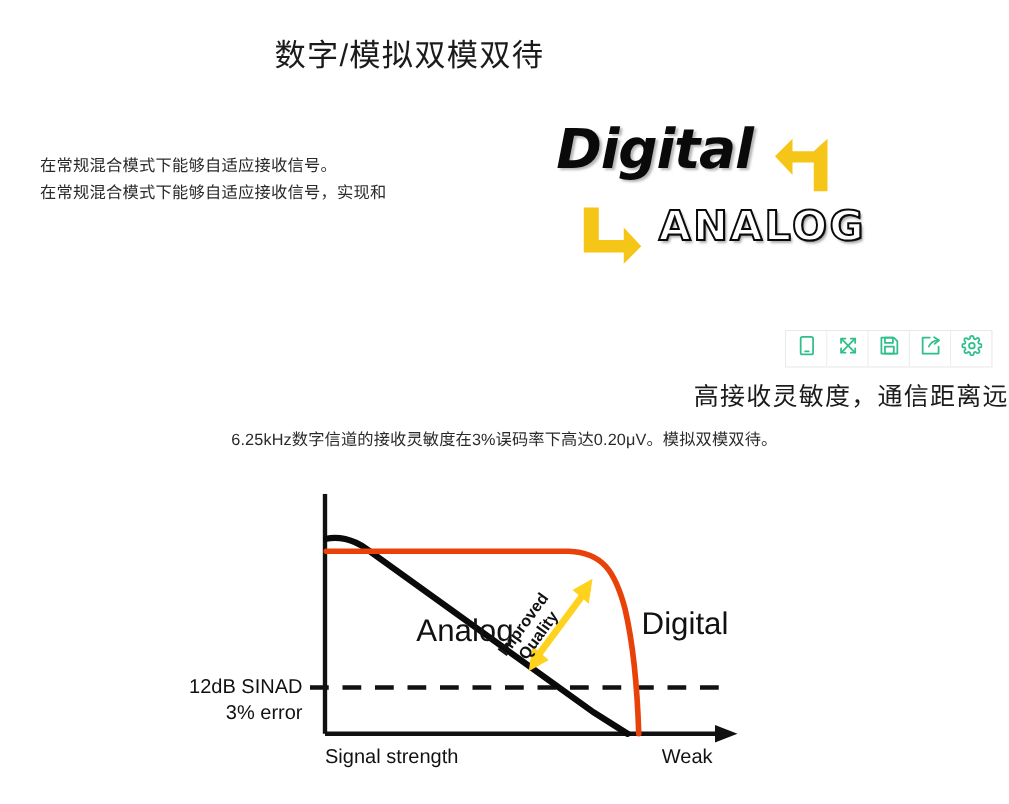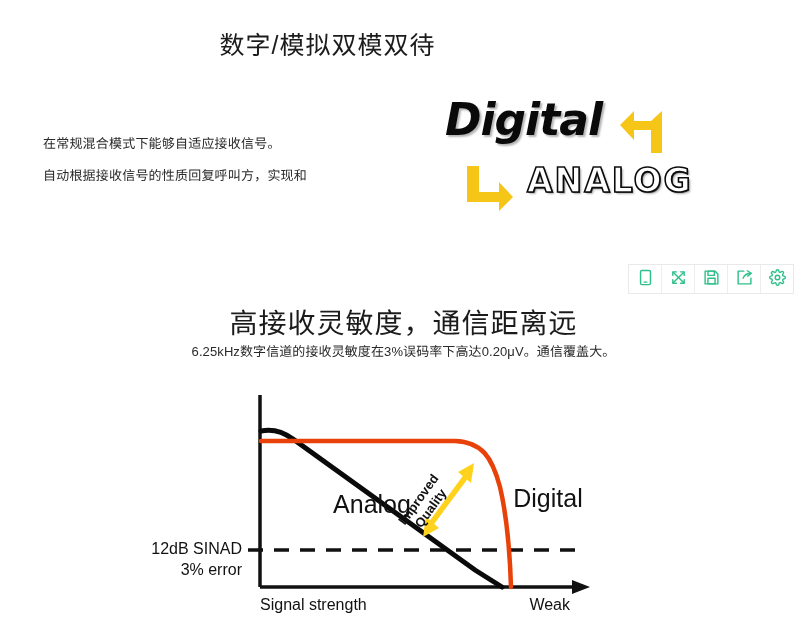--- a/index.html
+++ b/index.html
@@ -36,21 +36,21 @@
   .intro-copy {
     position: absolute;
     left: 32px;
     top: 122px;
     width: 310px;
     font-size: 13px;
     line-height: 21px;
     color: #2a2a2a;
     letter-spacing: 0.2px;
   }
-  .intro-copy p { margin: 11px; white-space: nowrap; }
+  .intro-copy p { margin: 0; white-space: nowrap; }
 
   
   .logo-art {
     position: absolute;
     left: 437px;
     top: 98px;
     width: 340px;
     height: 122px;
   }
   .word-digital {
@@ -109,22 +109,22 @@
     background: #fff;
   }
   .tool-btn:last-child { border-right: none; }
 
   
   .section-title {
     position: absolute;
     left: 0;
     top: 301px;
     width: 807px;
-    text-align: center;
-    font-size: 28px;
+    text-align: right;
+    font-size: 20px;
     font-weight: 400;
     letter-spacing: 1px;
     color: #1b1b1b;
   }
   .section-subtitle {
     position: absolute;
     left: 0;
     top: 341px;
     width: 807px;
     text-align: center;
@@ -143,21 +143,21 @@
   }
   .chart-svg { display: block; }
 </style>
 </head>
 <body>
 
 <div class="page-title">数字/模拟双模双待</div>
 
 <div class="intro-copy">
   <p>在常规混合模式下能够自适应接收信号。</p>
-  <p>自动根据接收信号的性质回复呼叫方，实现和</p>
+  <p>在常规混合模式下能够自适应接收信号，实现和</p>
 </div>
 
 <div class="logo-art">
   <div class="word-digital">Digital</div>
 
   <span class="arrow-up-left">
     <svg width="46" height="48" viewBox="0 0 46 48" aria-hidden="true">
       <path d="M44 2 L44 44 L33 44 L33 21 L16 21 L16 31 L2 16 L16 2 L16 12 L33 12 Z" fill="#F5C518"></path>
     </svg>
   </span>
@@ -220,21 +220,21 @@
       <svg width="17" height="17" viewBox="0 0 24 24" fill="none" stroke="#2FC08A" stroke-width="2" stroke-linecap="round" stroke-linejoin="round">
         <circle cx="12" cy="12" r="3.2"></circle>
         <path d="M19.4 15a1.6 1.6 0 0 0 .3 1.8l.1.1a2 2 0 1 1-2.8 2.8l-.1-.1a1.6 1.6 0 0 0-1.8-.3 1.6 1.6 0 0 0-1 1.5V21a2 2 0 1 1-4 0v-.1A1.6 1.6 0 0 0 9 19.4a1.6 1.6 0 0 0-1.8.3l-.1.1a2 2 0 1 1-2.8-2.8l.1-.1a1.6 1.6 0 0 0 .3-1.8 1.6 1.6 0 0 0-1.5-1H3a2 2 0 1 1 0-4h.1A1.6 1.6 0 0 0 4.6 9a1.6 1.6 0 0 0-.3-1.8l-.1-.1a2 2 0 1 1 2.8-2.8l.1.1a1.6 1.6 0 0 0 1.8.3H9a1.6 1.6 0 0 0 1-1.5V3a2 2 0 1 1 4 0v.1a1.6 1.6 0 0 0 1 1.5 1.6 1.6 0 0 0 1.8-.3l.1-.1a2 2 0 1 1 2.8 2.8l-.1.1a1.6 1.6 0 0 0-.3 1.8V9a1.6 1.6 0 0 0 1.5 1H21a2 2 0 1 1 0 4h-.1a1.6 1.6 0 0 0-1.5 1z"></path>
       </svg>
     </span>
   </div>
 </div>
 
 <div class="section-title">高接收灵敏度，通信距离远</div>
 
-<div class="section-subtitle">6.25kHz数字信道的接收灵敏度在3%误码率下高达0.20μV。通信覆盖大。</div>
+<div class="section-subtitle">6.25kHz数字信道的接收灵敏度在3%误码率下高达0.20μV。模拟双模双待。</div>
 
 <div class="chart-wrap">
   <svg class="chart-svg" width="520" height="235" viewBox="0 0 520 235">
 
     <g>
       <line x1="130" y1="0" x2="130" y2="192" stroke="#111" stroke-width="3.5"></line>
       <line x1="130" y1="192" x2="448" y2="192" stroke="#111" stroke-width="3.5"></line>
       <path d="M442 185 L460 192 L442 199 Z" fill="#111"></path>
     </g>
 

